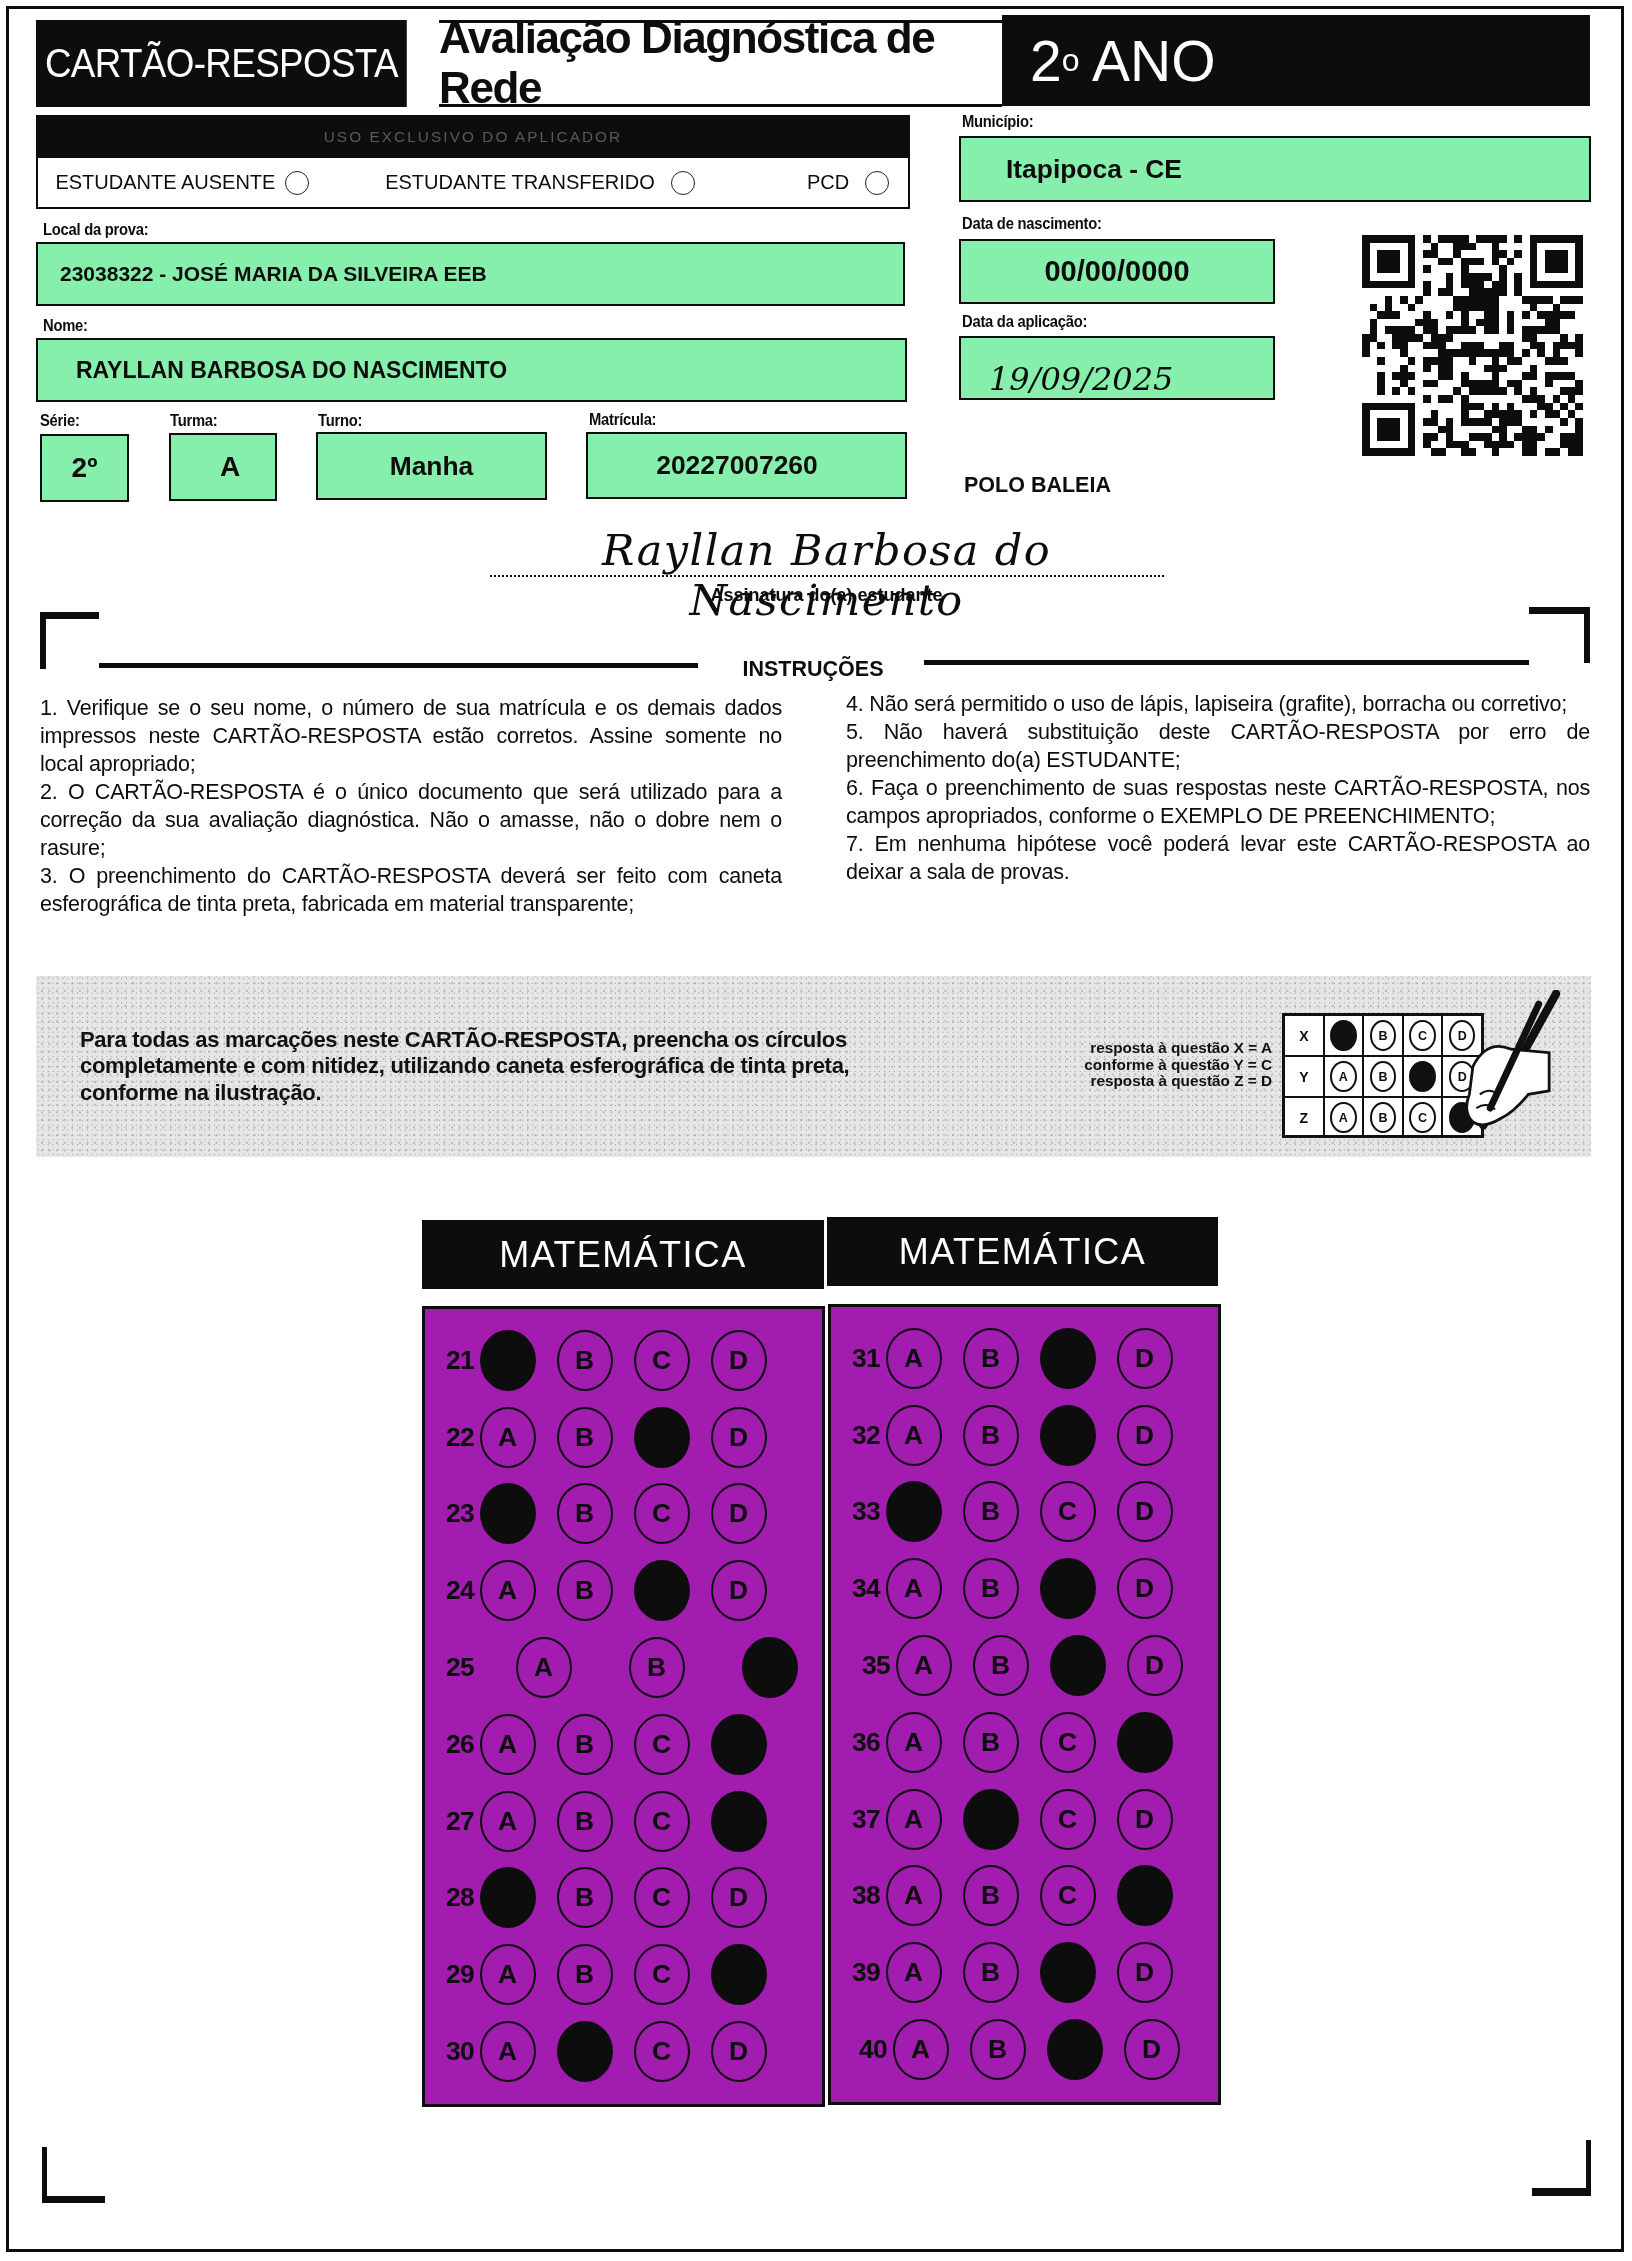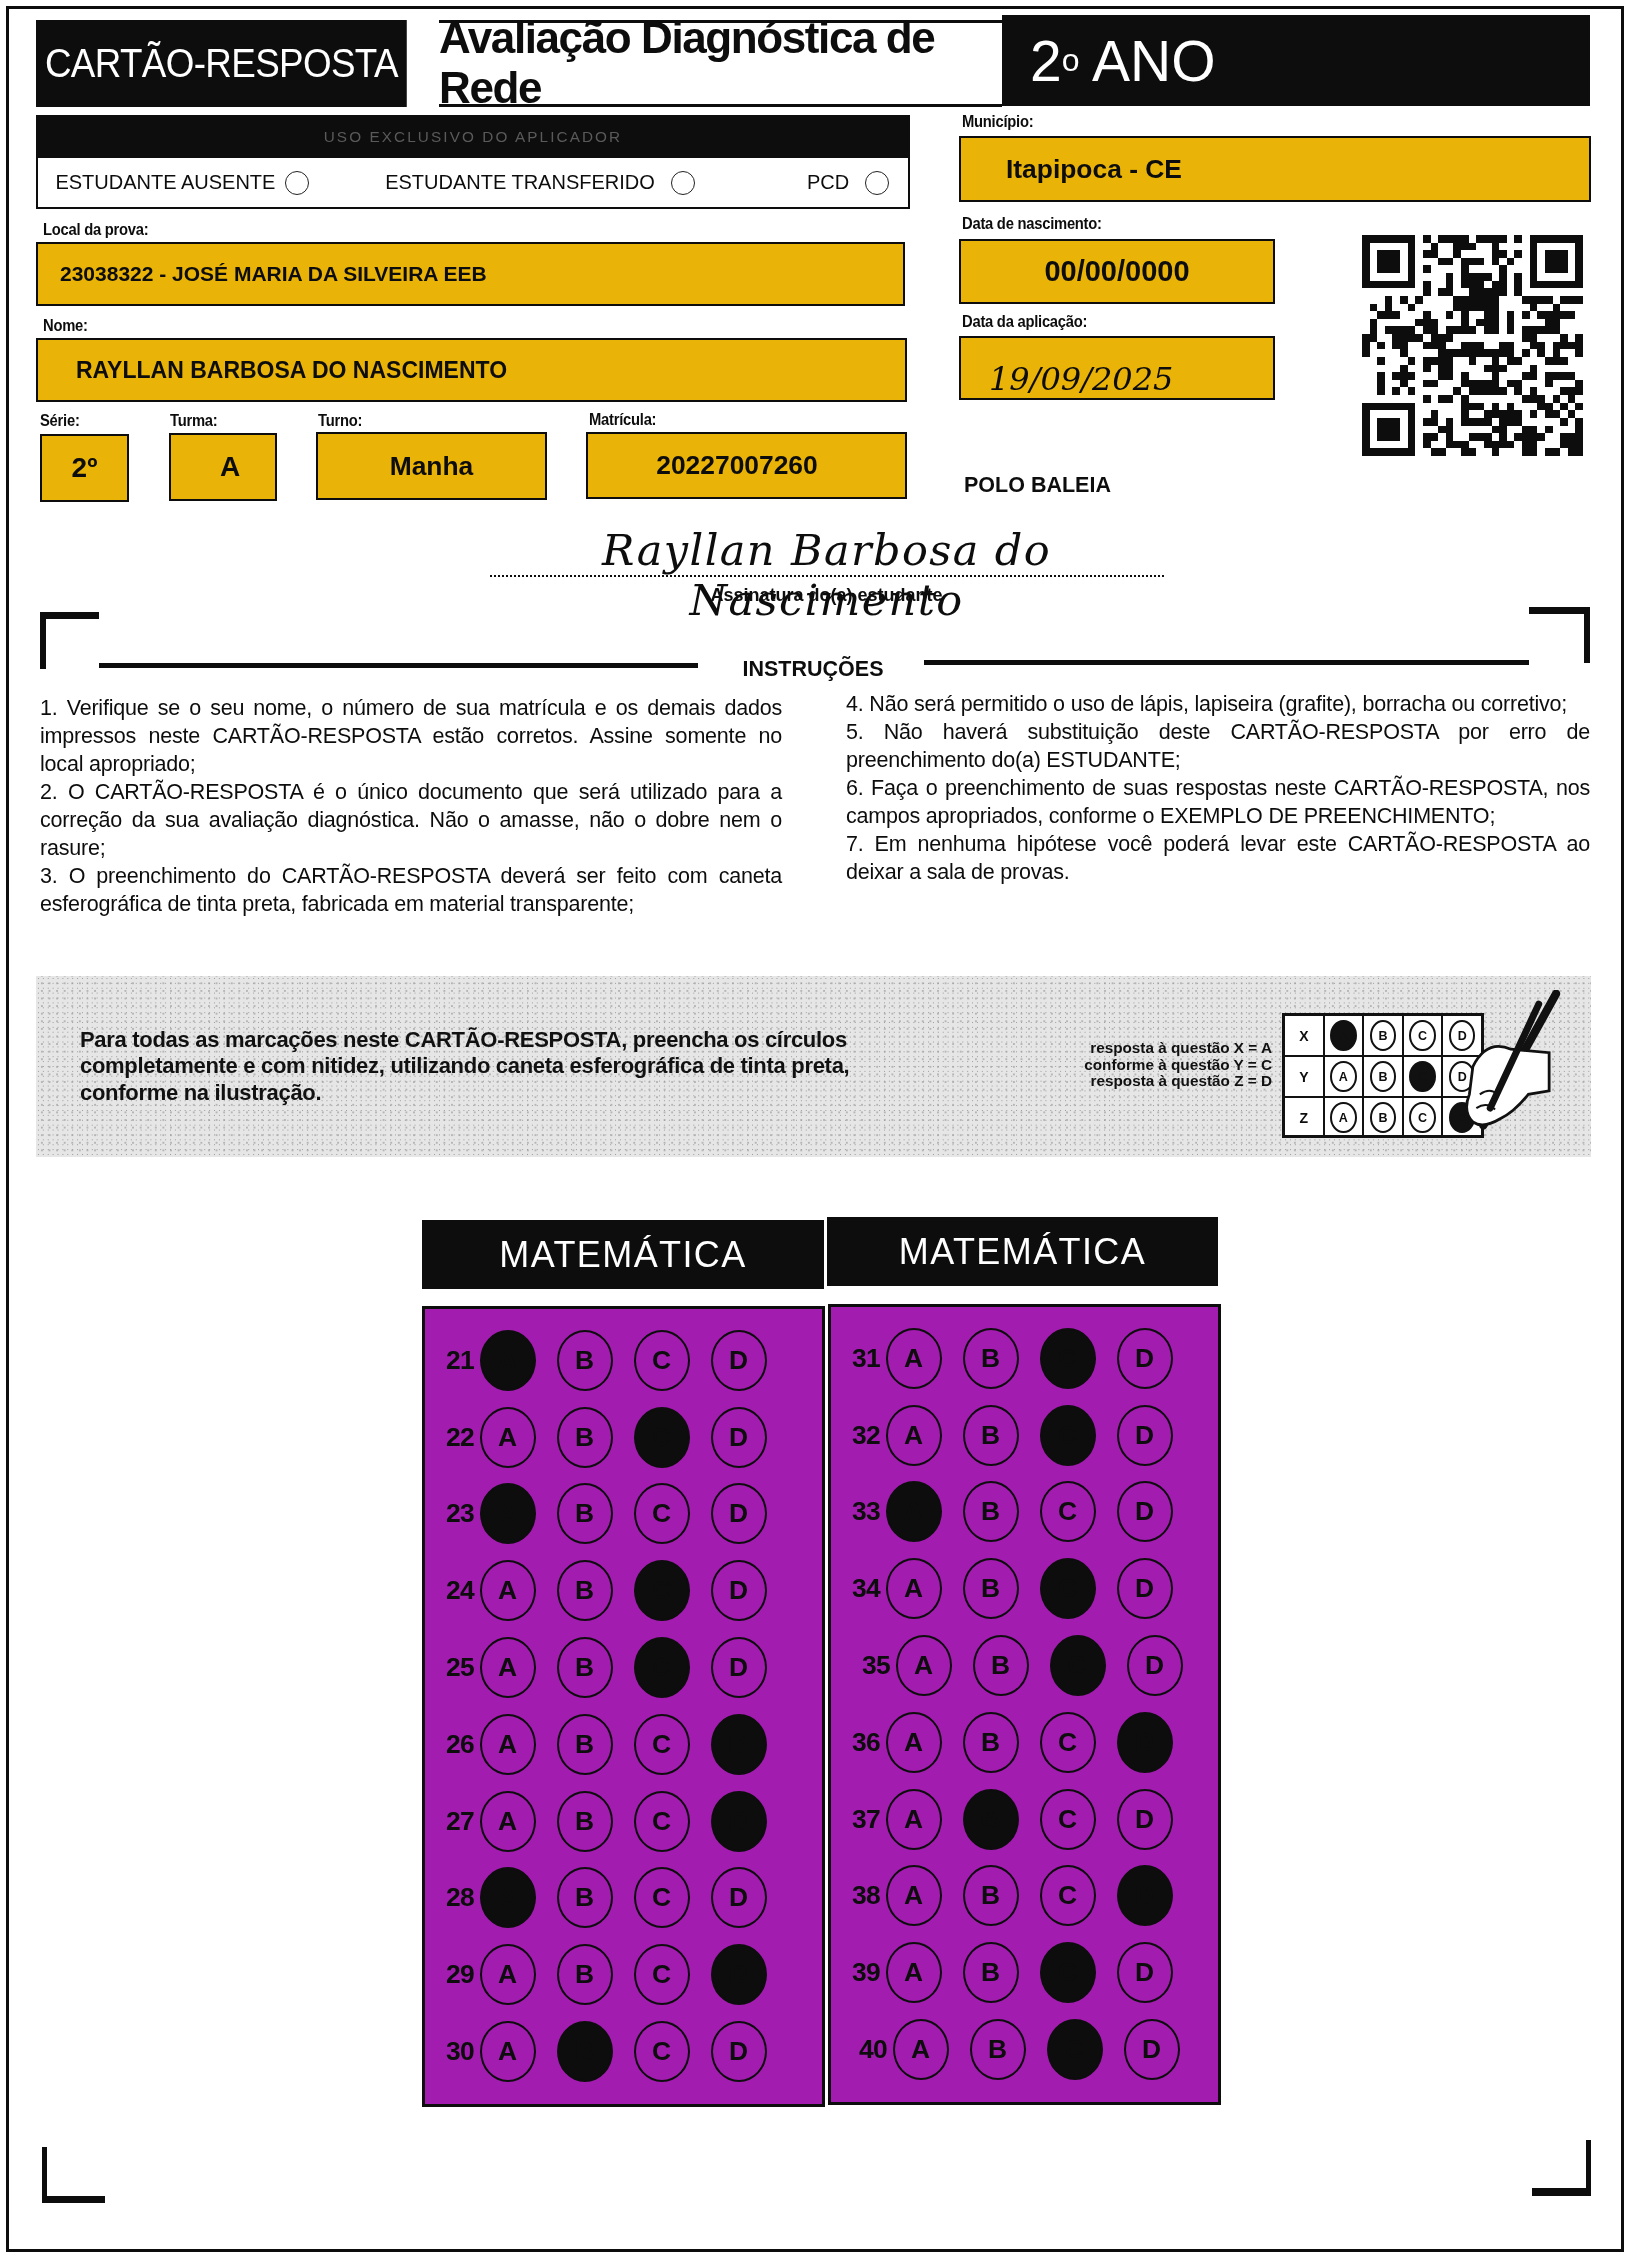--- a/index.html
+++ b/index.html
@@ -16,21 +16,21 @@
   .hdr-year { left:1002px; top:15.3px; width:588px; height:91px; padding-left:28px; box-sizing:border-box; font-size:57px; }
   .hdr-year sup { font-size:32px; }
 
   
   .app-bar { left:36px; top:115px; width:874px; height:43px; background:#0d0d0d; color:#5a5a5a; font-size:15.3px; letter-spacing:2.1px; display:flex; align-items:center; justify-content:center; }
   .app-box { left:36px; top:158px; width:874px; height:51px; border:2.8px solid #0d0d0d; border-top:none; box-sizing:border-box; display:flex; align-items:center; font-size:20px; }
   .opt { display:flex; align-items:center; }
   .circ { width:22px; height:22px; border:1.4px solid #222; border-radius:50%; display:inline-block; margin-left:9.7px; }
 
   .lbl { font-size:17.4px; font-weight:bold; letter-spacing:-0.3px; transform:scaleX(0.85); transform-origin:left top; white-space:nowrap; }
-  .box { border:2.8px solid #0d0d0d; box-sizing:border-box; display:flex; align-items:center; background:#eab308; }
+  .box { border:2.8px solid #0d0d0d; box-sizing:border-box; display:flex; align-items:center; background:#86efac; }
   .val { font-size:22px; font-weight:bold; }
   .val-lg { font-size:28px; font-weight:bold; }
 
   .handwritten { font-family:"DejaVu Serif", serif; font-style:italic; font-size:32px; }
 
   
   .qr { left:1362px; top:235px; width:221px; height:221px; }
 
   
   .sig-line { left:490px; top:575px; width:674px; border-top:2.8px dotted #0d0d0d; }
@@ -684,21 +684,21 @@
       <div class="bubble">C</div>
       <div class="bubble">D</div>
     </div>
     <div class="qrow" style="top: 251px;">
       <div class="qnum">24</div>
       <div class="bubble">A</div>
       <div class="bubble">B</div>
       <div class="bubble filled">C</div>
       <div class="bubble">D</div>
     </div>
-    <div class="qrow" style="top: 328px;">
+    <div class="qrow" style="top: 328px; gap: 36px;">
       <div class="qnum">25</div>
       <div class="bubble">A</div>
       <div class="bubble">B</div>
       <div class="bubble filled">C</div>
       <div class="bubble">D</div>
     </div>
     <div class="qrow" style="top: 405px;">
       <div class="qnum">26</div>
       <div class="bubble">A</div>
       <div class="bubble">B</div>

